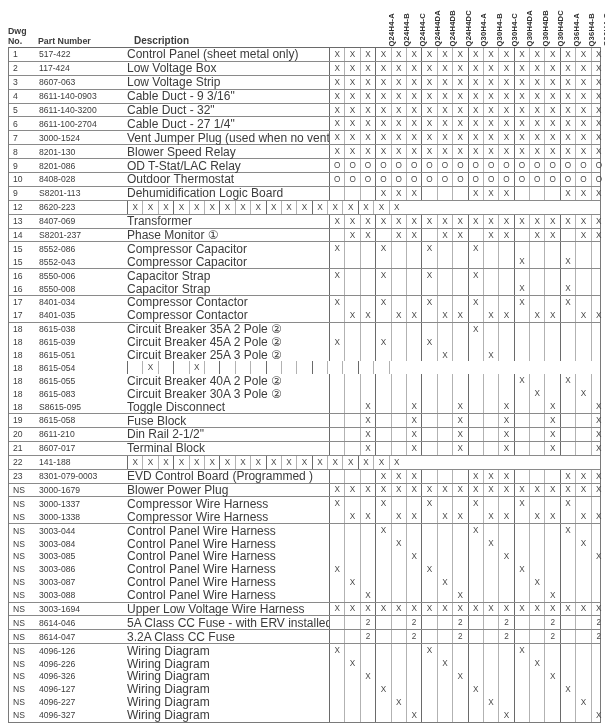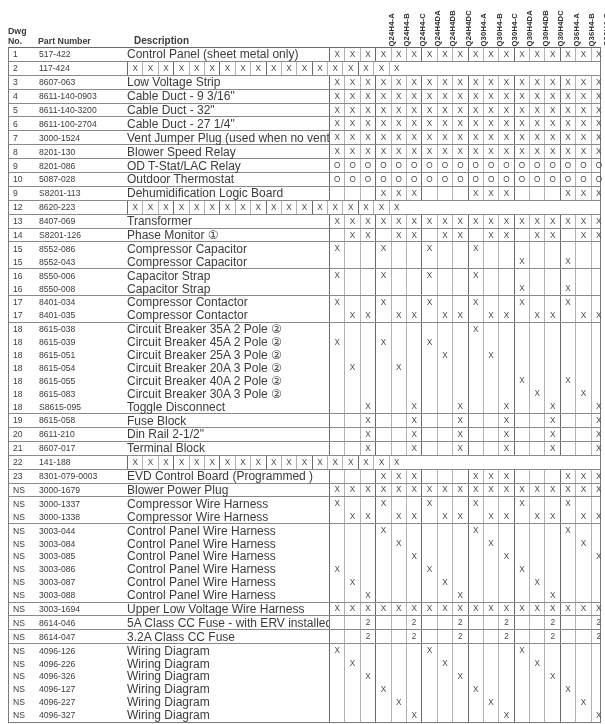--- a/index.html
+++ b/index.html
@@ -136,20 +136,21 @@
             <div class="cell gb">X</div>
             <div class="cell">X</div>
             <div class="cell">X</div>
           </div>
         </div>
       </div>
       <div class="grp">
         <div class="row">
           <div class="c-dwg">2</div>
           <div class="c-part">117-424</div>
+          <div class="c-desc">Low Voltage Box</div>
           <div class="cells">
             <div class="cell gb">X</div>
             <div class="cell">X</div>
             <div class="cell">X</div>
             <div class="cell gb">X</div>
             <div class="cell">X</div>
             <div class="cell">X</div>
             <div class="cell gb">X</div>
             <div class="cell">X</div>
             <div class="cell">X</div>
@@ -350,21 +351,21 @@
             <div class="cell">O</div>
             <div class="cell gb">O</div>
             <div class="cell">O</div>
             <div class="cell">O</div>
           </div>
         </div>
       </div>
       <div class="grp">
         <div class="row">
           <div class="c-dwg">10</div>
-          <div class="c-part">5087-028</div>
+          <div class="c-part">8408-028</div>
           <div class="c-desc">Outdoor Thermostat</div>
           <div class="cells">
             <div class="cell gb">O</div>
             <div class="cell">O</div>
             <div class="cell">O</div>
             <div class="cell gb">O</div>
             <div class="cell">O</div>
             <div class="cell">O</div>
             <div class="cell gb">O</div>
             <div class="cell">O</div>
@@ -457,21 +458,21 @@
             <div class="cell">X</div>
             <div class="cell gb">X</div>
             <div class="cell">X</div>
             <div class="cell">X</div>
           </div>
         </div>
       </div>
       <div class="grp">
         <div class="row">
           <div class="c-dwg">14</div>
-          <div class="c-part">S8201-126</div>
+          <div class="c-part">S8201-237</div>
           <div class="c-desc">Phase Monitor ①</div>
           <div class="cells">
             <div class="cell gb"></div>
             <div class="cell">X</div>
             <div class="cell">X</div>
             <div class="cell gb"></div>
             <div class="cell">X</div>
             <div class="cell">X</div>
             <div class="cell gb"></div>
             <div class="cell">X</div>
@@ -716,21 +717,20 @@
             <div class="cell"></div>
             <div class="cell"></div>
             <div class="cell gb"></div>
             <div class="cell"></div>
             <div class="cell"></div>
           </div>
         </div>
         <div class="row">
           <div class="c-dwg">18</div>
           <div class="c-part">8615-054</div>
-          <div class="c-desc">Circuit Breaker 20A 3 Pole  ②</div>
           <div class="cells">
             <div class="cell gb"></div>
             <div class="cell">X</div>
             <div class="cell"></div>
             <div class="cell gb"></div>
             <div class="cell">X</div>
             <div class="cell"></div>
             <div class="cell gb"></div>
             <div class="cell"></div>
             <div class="cell"></div>

